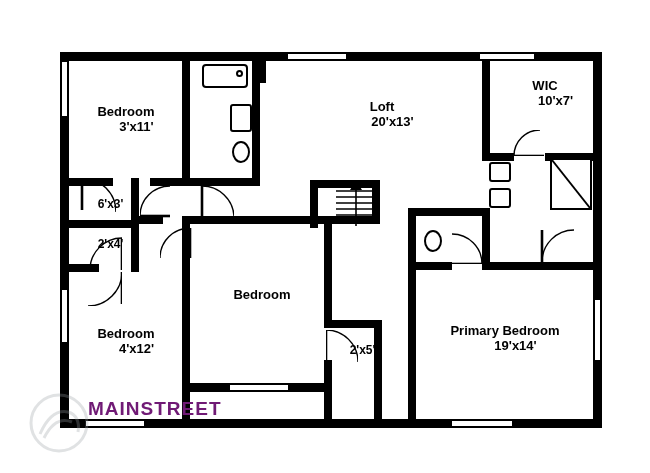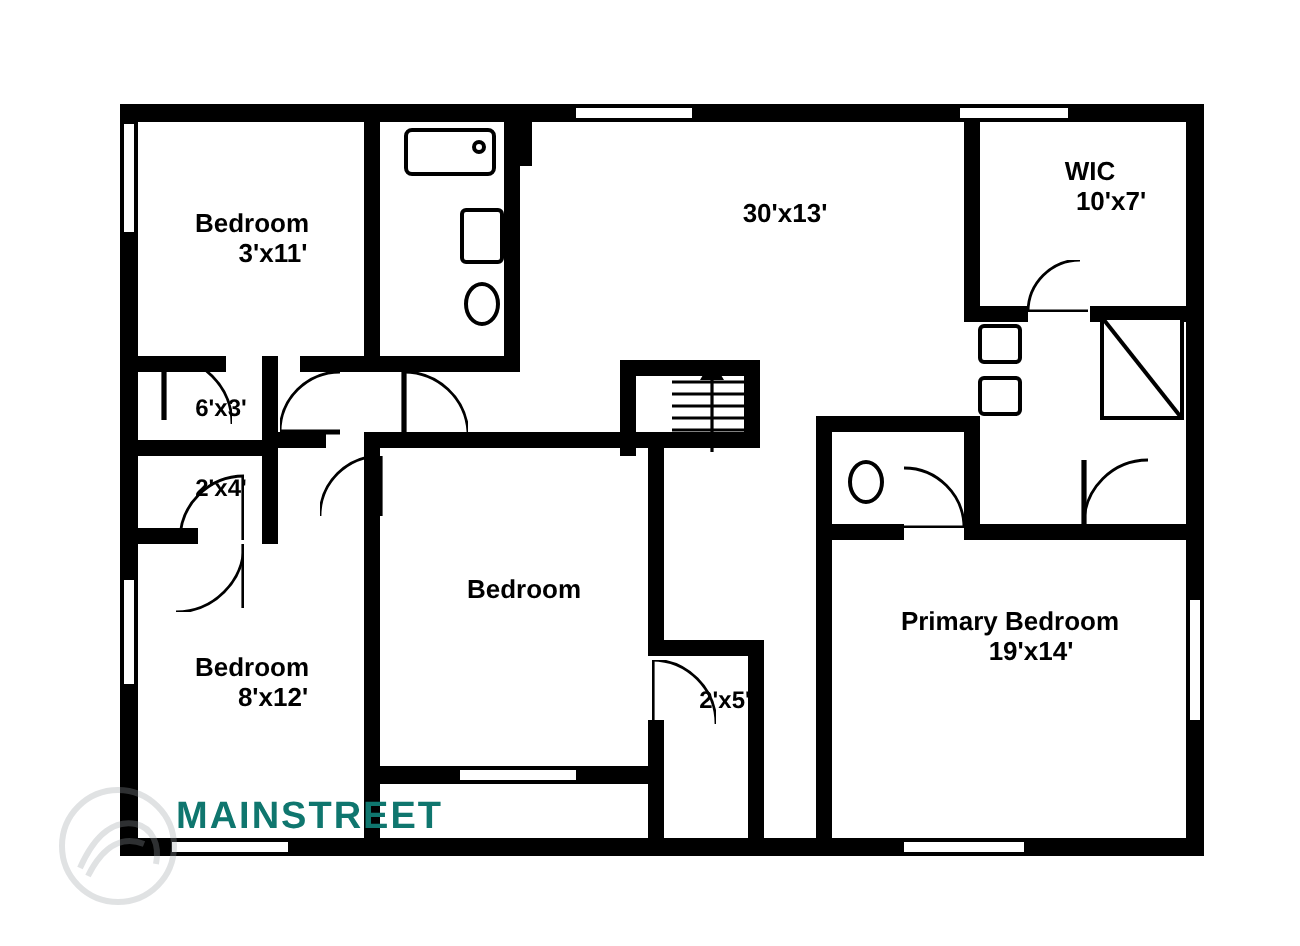--- a/index.html
+++ b/index.html
@@ -8,21 +8,21 @@
   .wall{position:absolute;background:#000000;}
   .lbl{position:absolute;text-align:center;color:#000000;font-weight:bold;line-height:1.15;white-space:nowrap;}
   .lbl .l1{display:block;}
   .lbl .l2{display:block;margin-left:21px;}
   .fix{position:absolute;border:2px solid #000000;background:#ffffff;box-sizing:border-box;}
   .fix.r{border-radius:50%;}
   .door{position:absolute;}
   .win{position:absolute;background:#ffffff;border-top:2px solid #000;border-bottom:2px solid #000;box-sizing:border-box;}
   .winv{position:absolute;background:#ffffff;border-left:2px solid #000;border-right:2px solid #000;box-sizing:border-box;}
   #watermark{position:absolute;left:28px;top:392px;width:250px;height:62px;opacity:0.30;}
-  #wm-text{position:absolute;left:88px;top:399px;color:#0f766e;font-weight:bold;letter-spacing:1px;line-height:1.1;}
+  #wm-text{position:absolute;left:88px;top:399px;color:#701a75;font-weight:bold;letter-spacing:1px;line-height:1.1;}
   #wm-text .w1{display:block;font-size:19px;}
   #wm-text .w2{display:block;font-size:19px;}
   .stairs{position:absolute;}
 </style>
 </head>
 <body>
 
 <div id="stage">
 
   <div class="wall" style="left:60px;top:52px;width:542px;height:9px;"></div>
@@ -157,41 +157,42 @@
   <div class="lbl" style="left:70px;top:198px;width:60px;font-size:12px;">
     <span class="l2">6'x3'</span>
   </div>
 
   <div class="lbl" style="left:70px;top:238px;width:60px;font-size:12px;">
     <span class="l2">2'x4'</span>
   </div>
 
   <div class="lbl" style="left:66px;top:327px;width:120px;font-size:13px;">
     <span class="l1">Bedroom</span>
-    <span class="l2">8'x12'</span>
+    <span class="l2">4'x12'</span>
   </div>
 
   <div class="lbl" style="left:202px;top:288px;width:120px;font-size:13px;">
     <span class="l1">Bedroom</span>
   </div>
 
   <div class="lbl" style="left:322px;top:344px;width:60px;font-size:12px;">
     <span class="l2">2'x5'</span>
   </div>
 
   <div class="lbl" style="left:322px;top:100px;width:120px;font-size:13px;">
-    <span class="l2">30'x13'</span>
+    <span class="l1">Loft</span>
+    <span class="l2">20'x13'</span>
   </div>
 
   <div class="lbl" style="left:490px;top:79px;width:110px;font-size:13px;">
     <span class="l1">WIC</span>
     <span class="l2">10'x7'</span>
   </div>
 
-  <div class="lbl" style="left:430px;top:304px;width:150px;font-size:13px;">
+  <div class="lbl" style="left:430px;top:324px;width:150px;font-size:13px;">
     <span class="l1" style="white-space:normal;">Primary Bedroom</span>
     <span class="l2">19'x14'</span>
   </div>
 
   <svg id="watermark" viewBox="0 0 250 62">
     <circle cx="31" cy="31" r="28" fill="none" stroke="#9aa0a6" stroke-width="3"></circle>
     <path d="M12 42 C20 24 30 18 40 20 C48 22 52 30 50 40" fill="none" stroke="#9aa0a6" stroke-width="3"></path>
     <path d="M16 46 C24 30 34 26 44 30" fill="none" stroke="#9aa0a6" stroke-width="3"></path>
   </svg>
   <div id="wm-text">

